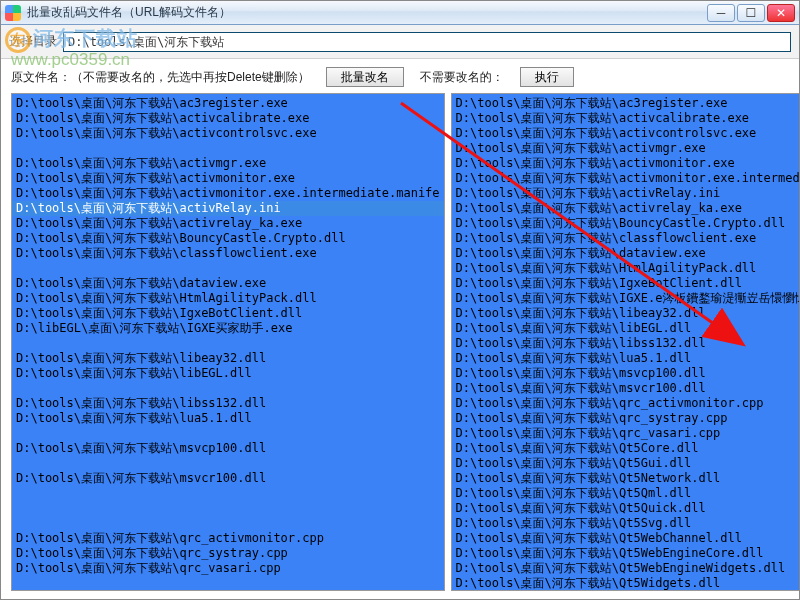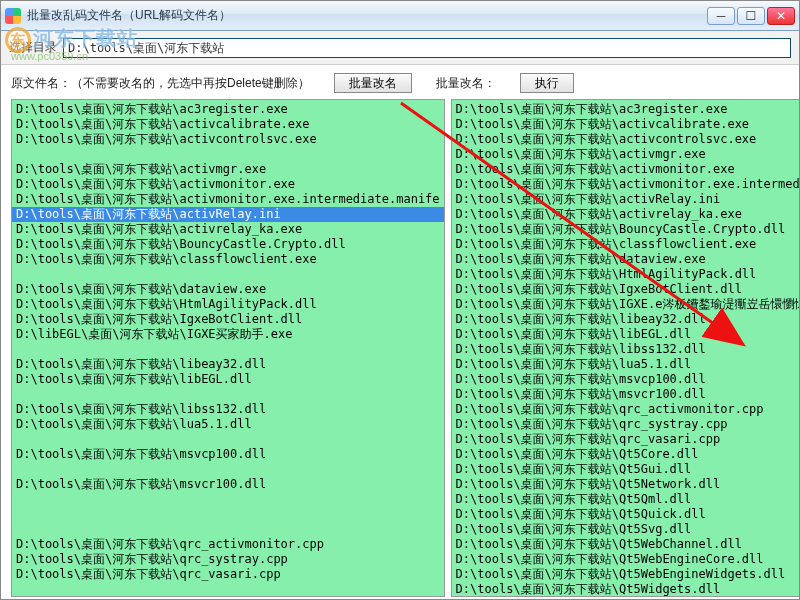--- a/index.html
+++ b/index.html
@@ -7,21 +7,21 @@
     font-family: "Microsoft YaHei", SimSun, sans-serif;
     font-size: 12px;
     background: #fff;
     width: 800px;
     height: 600px;
     overflow: hidden;
     position: relative;
     border: 1px solid #888;
   }
   .titlebar {
-    height: 30px;
+    height: 24px;
     background: linear-gradient(#f6f9fd, #dde8f5 45%, #cfe0f2 46%, #e4eef9);
     border-bottom: 1px solid #7a9ec7;
     display: flex; align-items: center;
     padding: 0 4px;
   }
   .tb-icon { width:16px; height:16px; margin-right:6px; display:inline-block;
     background: conic-gradient(#2c7 0 90deg,#fb3 90deg 180deg,#f55 180deg 270deg,#59f 270deg 360deg);
     border-radius:3px;
   }
   .tb-title { flex:1; color:#2a3a4a; }
@@ -35,34 +35,34 @@
   .capbtn.close { background: linear-gradient(#f79,#e33); color:#fff; border-color:#b22; }
   .toolbar {
     height:34px; background:#f2f2f2; border-bottom:1px solid #d0d0d0;
     display:flex; align-items:center; padding:0 8px; font-size:12px; color:#333;
   }
   .pathbox{
     flex:1; height:20px; background:#fff; border:1px solid #0c4a6e;
     margin-left:6px; padding:1px 4px; font-family:Consolas,monospace;
   }
   .actionrow{
-    display:flex; align-items:center; gap:24px;
+    display:flex; align-items:center; gap:16px;
     padding:8px 10px 6px 10px; font-size:12px; color:#222;
   }
   .btn{
     height:20px; padding:0 14px; border:1px solid #888;
     background:linear-gradient(#fafafa,#e2e2e2);
     font-size:12px; cursor:pointer;
   }
   .panes{
     display:flex; gap:6px; padding:0 10px 10px 10px;
     height: calc(600px - 30px - 26px - 36px);
   }
   .listwrap{
-    flex:1; border:1px solid #999; background:#86efac; position:relative;
+    flex:1; border:1px solid #999; background:#3b82f6; position:relative;
     display:flex;
   }
   .list{
     flex:1; overflow-y:scroll; overflow-x:auto;
     font-family:Consolas,"SimSun",monospace; font-size:12px; line-height:15px;
     padding:2px 0;
   }
   .row{ white-space:pre; padding:0 4px; }
   .row.sel{ background:#3a8ae6; color:#fff; }
   .row.blank{ height:15px; }
@@ -80,21 +80,21 @@
   }
   .wm .logo{
     font-size:20px; font-weight:700; letter-spacing:1px;
     text-shadow:0 0 2px rgba(255,255,255,.8);
   }
   .wm .circle{
     display:inline-block; width:26px; height:26px; border:3px solid #f5a623;
     border-radius:50%; color:#f5a623; font-weight:700; font-size:15px;
     text-align:center; line-height:20px; margin-right:2px; background:rgba(255,255,255,.5);
   }
-  .wm .url{ font-size:11px; color:#85c06a; margin-top:-3px; padding-left:6px; }
+  .wm .url{ font-size:17px; color:#85c06a; margin-top:-3px; padding-left:6px; }
 
   
   .arrow{ position:absolute; top:92px; left:390px; pointer-events:none; z-index:60; }
 </style>
 </head>
 <body>
 
 <div class="titlebar">
   <span class="tb-icon"></span>
   <span class="tb-title">批量改乱码文件名（URL解码文件名）</span>
@@ -106,21 +106,21 @@
 </div>
 
 <div class="toolbar">
   <span>选择目录</span>
   <div class="pathbox">D:\tools\桌面\河东下载站</div>
 </div>
 
 <div class="actionrow">
   <span>原文件名：（不需要改名的，先选中再按Delete键删除）</span>
   <button class="btn">批量改名</button>
-  <span>批量改名：</span>
+  <span>不需要改名的：</span>
   <button class="btn">执行</button>
 </div>
 
 <div class="panes">
   <div class="listwrap">
     <div class="list" id="left-list">
         <div class="row">D:\tools\桌面\河东下载站\ac3register.exe</div>
         <div class="row">D:\tools\桌面\河东下载站\activcalibrate.exe</div>
         <div class="row">D:\tools\桌面\河东下载站\activcontrolsvc.exe</div>
         <div class="row blank"></div>

